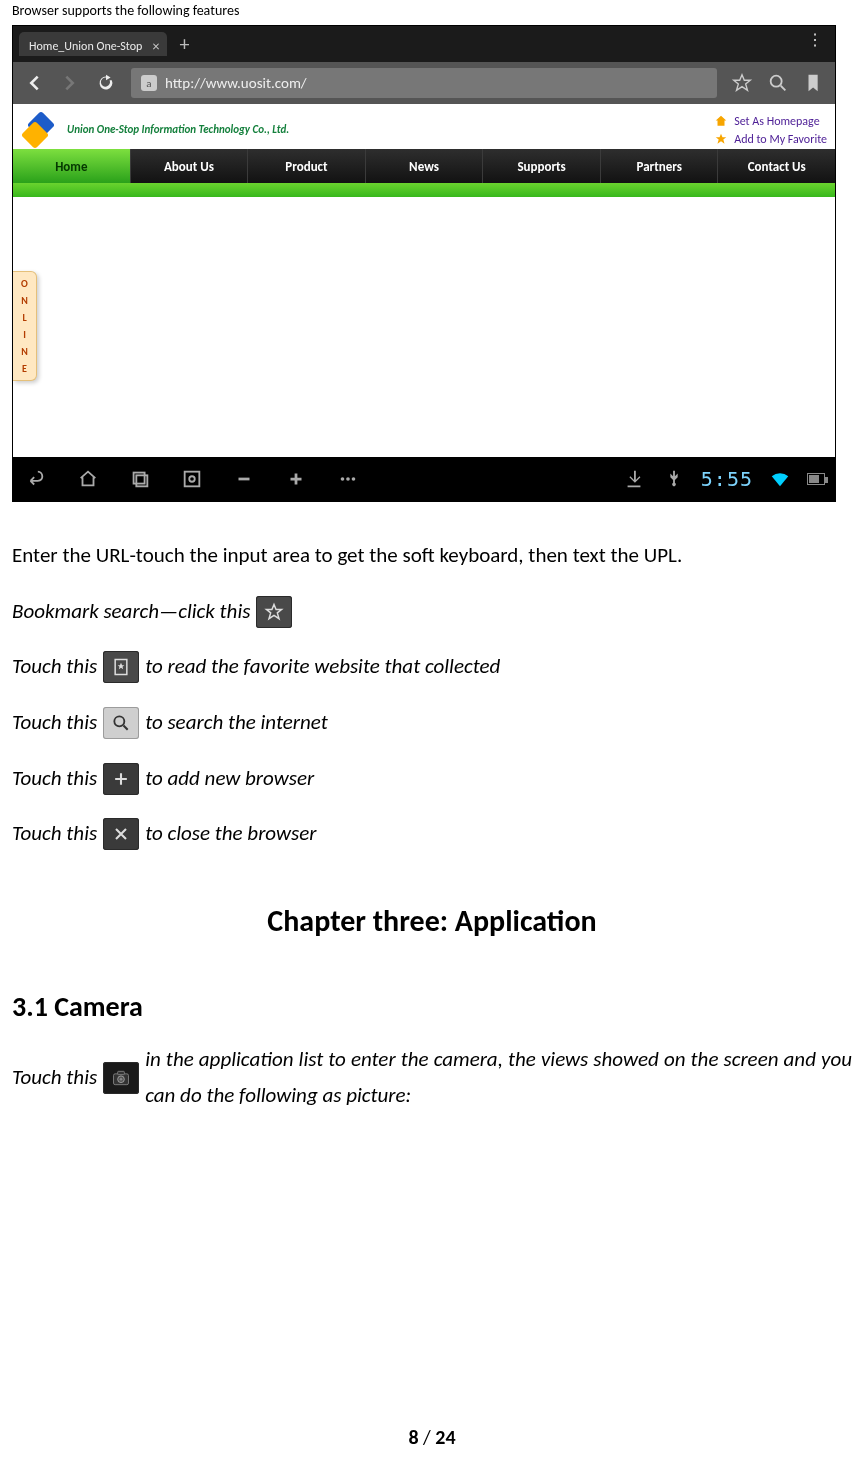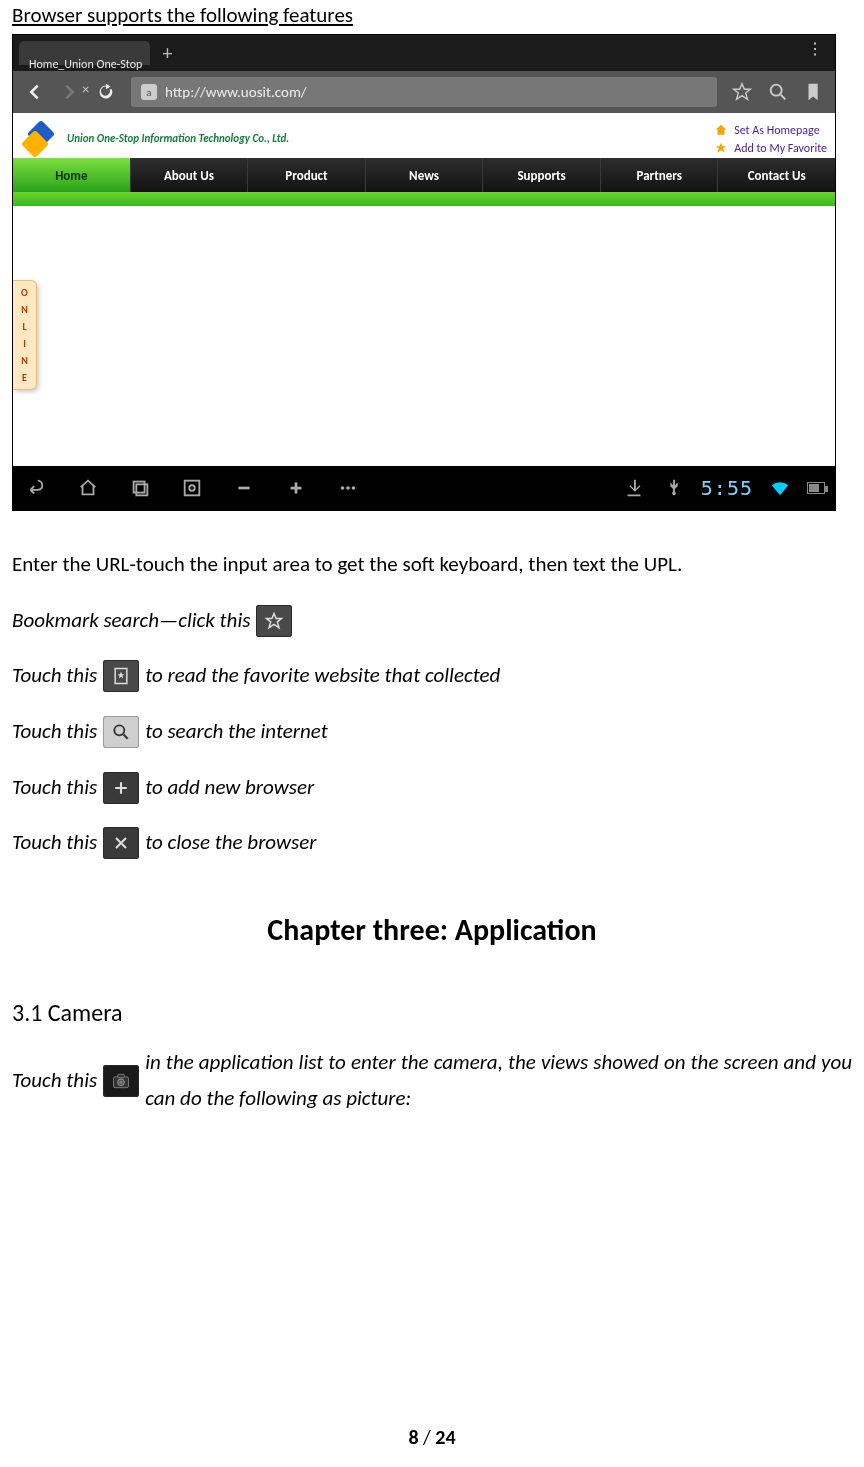--- a/index.html
+++ b/index.html
@@ -26,25 +26,24 @@
     background: #1b1b1b;
     height: 36px;
     display: flex; align-items: center;
     padding-left: 6px; gap: 8px;
     position: relative;
   }
   .tab {
     background: #3a3a3a;
     color: #eaeaea;
     font-size: 12px;
-    padding: 16px 8px 4px 10px;
+    padding: 8px 8px 4px 10px;
     border-top-left-radius: 5px; border-top-right-radius: 5px;
     display: flex; align-items: center; gap: 10px;
     height: 24px;
-    flex-direction: column;
   }
   .tab-title { white-space: nowrap; }
   .tab-close { font-size: 14px; color: #ccc; }
   .newtab-plus { color: #bbb; font-size: 20px; margin-left: 4px; line-height: 1; }
   .kebab { position: absolute; right: 10px; top: 4px; color: #ddd; font-size: 16px; letter-spacing: 2px; }
 
   .urlbar {
     background: #555; height: 42px;
     display: flex; align-items: center;
     padding: 0 10px; gap: 14px;
@@ -134,36 +133,36 @@
   .inline-chip svg{ width:20px; height:20px; }
   .inline-chip.light{ background:#cfcfcf; box-shadow: inset 0 0 0 1px #9c9c9c; }
   .inline-chip.dark{ background:#3a3a3a; }
   .inline-chip.camera{ background:#1a1a1a; }
 
   h1.chapter {
     text-align:center;
     font-size: 30px; font-weight:bold;
     margin: 50px 0 50px 0;
   }
-  h2.section { font-size:24px; font-weight:normal; margin: 32px 0 18px 0; }
+  h2.section { font-size:28px; font-weight:bold; margin: 32px 0 18px 0; }
   .justify { text-align: justify; }
 
   .footer {
     position:absolute; bottom:18px; left:0; width:100%;
     text-align:center; font-size:20px;
   }
   .footer .cur{ font-weight:bold; }
   .footer .tot{ font-weight:bold; }
 </style>
 </head>
 <body>
 
 <div class="page">
 
-  <div class="intro" style="font-size:21px;text-decoration:underline;">Browser supports the following features</div>
+  <div class="intro" style="font-size:14px;">Browser supports the following features</div>
 
   <div class="fig">
     <div class="fig-inner">
 
       <div class="tabstrip">
         <div class="tab">
           <span class="tab-title">Home_Union One-Stop</span>
           <span class="tab-close">×</span>
         </div>
         <span class="newtab-plus">+</span>

